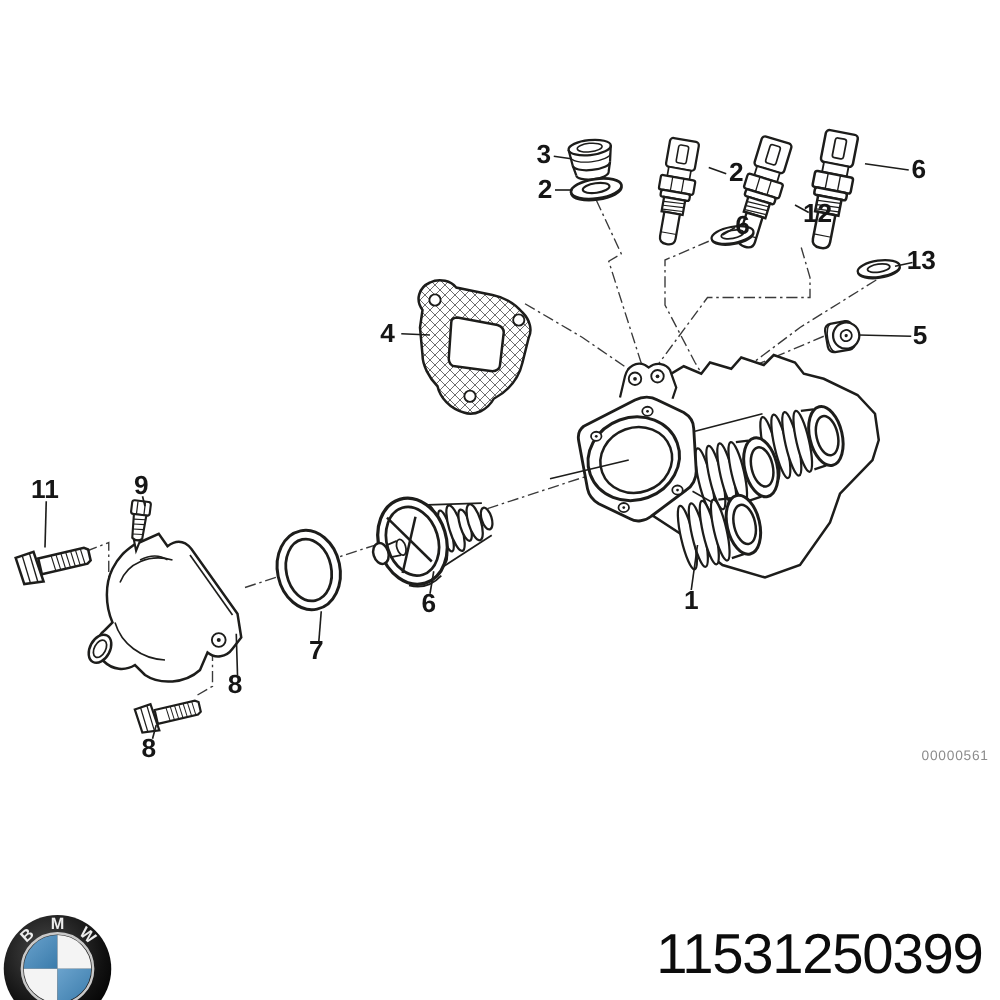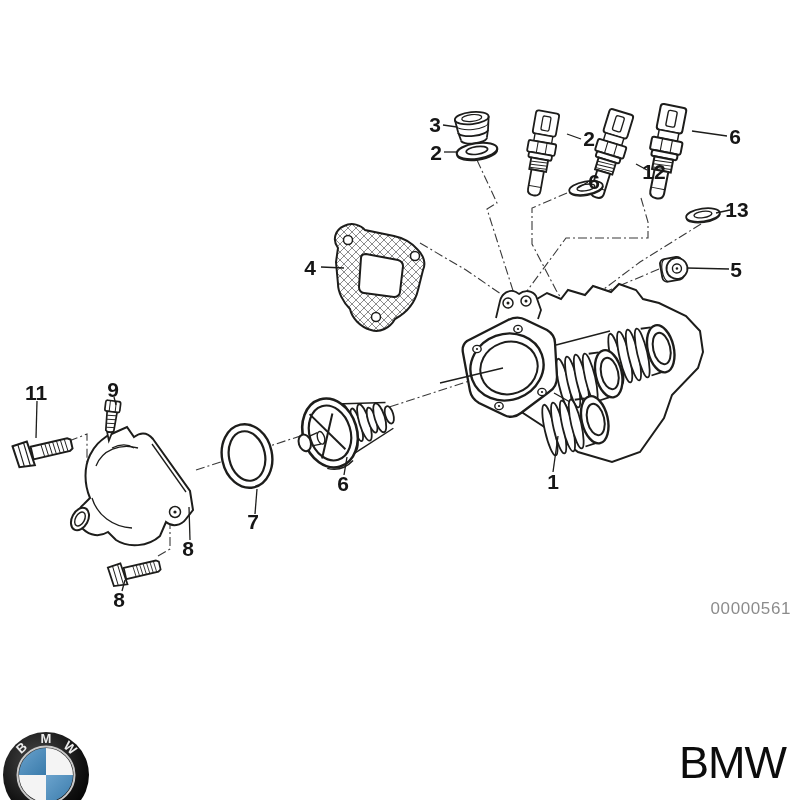--- a/index.html
+++ b/index.html
@@ -3,21 +3,21 @@
 <meta charset="utf-8">
 <style>
   html,body{margin:0;padding:0;background:#fff;}
   body{width:800px;height:800px;position:relative;overflow:hidden;
        font-family:"Liberation Sans",sans-serif;}
   #stage{position:absolute;left:0;top:0;width:800px;height:800px;}
   svg{position:absolute;left:0;top:0;}
   .callout{position:absolute;transform:translate(-50%,-50%);
            font-weight:700;font-size:21px;color:#161616;line-height:1;
            letter-spacing:0;}
-  #drawing-number{position:absolute;right:9px;top:599px;font-size:17px;
+  #drawing-number{position:absolute;right:9px;top:599px;font-size:11px;
            color:#8c8c8c;letter-spacing:.6px;}
   #footer-part{position:absolute;right:14px;top:737px;font-size:45px;
            color:#0c0c0c;letter-spacing:-1px;display:flex;gap:13px;
            font-weight:400;white-space:nowrap;}
   #logo-wrap{position:absolute;left:1px;top:729px;width:92px;height:71px;}
 </style>
 </head>
 <body>
 
 <div id="stage">
@@ -286,16 +286,16 @@
     <path d="M 45,46 L 45,73 A 27,27 0 0 0 72,46 Z" fill="url(#blueGrad)"></path>
     <g font-family="Liberation Sans, sans-serif" font-size="13" font-weight="700" fill="#ececec" text-anchor="middle">
       <text x="45" y="14" transform="rotate(-42 45 46)">B</text>
       <text x="45" y="14">M</text>
       <text x="45" y="14" transform="rotate(42 45 46)">W</text>
     </g>
   </svg>
 </div>
 
 <div id="footer-part">
-  <span>BMW</span>
+  <span>11531250399</span>
 </div>
 
 </div>
 
 </body></html>

